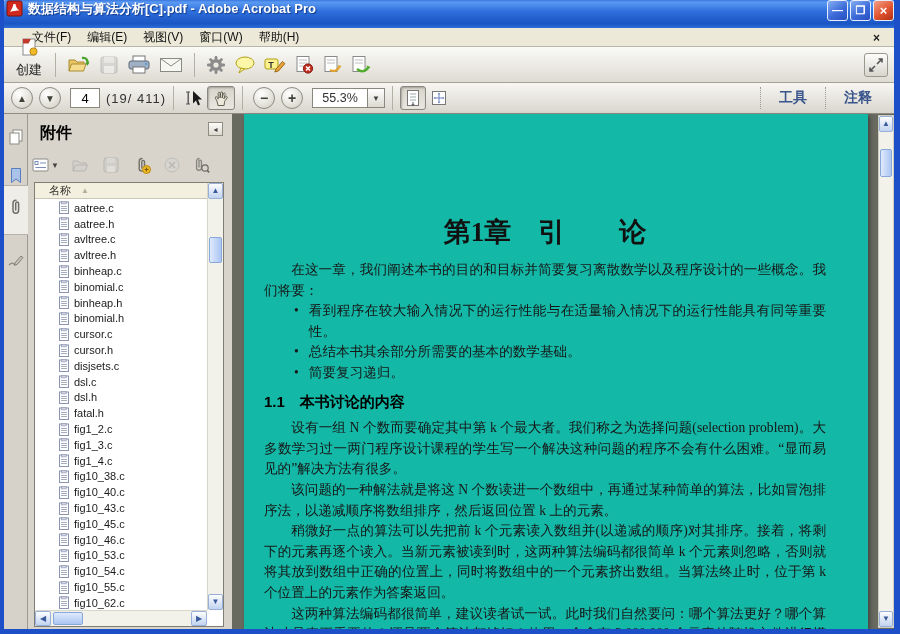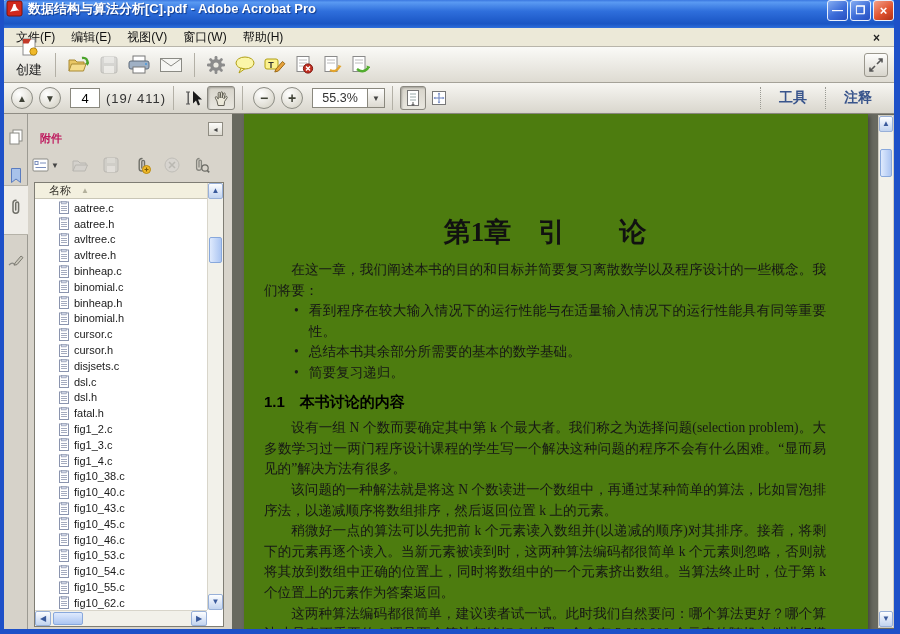--- a/index.html
+++ b/index.html
@@ -16,21 +16,21 @@
   .app-icon{width:17px;height:17px;margin-right:5px;flex:0 0 auto;}
   .title-text{color:#fff;font-weight:bold;font-size:13px;text-shadow:1px 1px 1px #113a8a;white-space:nowrap;}
   .win-btns{margin-left:auto;display:flex;gap:2px;}
   .win-btn{width:21px;height:21px;border-radius:3px;border:1px solid #e6eefc;color:#fff;font-size:11px;
     font-weight:bold;display:flex;align-items:center;justify-content:center;line-height:1;}
   .b-min,.b-max{background:linear-gradient(145deg,#86aef2,#3c6cd8 55%,#274ec0);}
   .b-close{background:linear-gradient(145deg,#f2a088,#e15430 55%,#b03016);font-size:13px;}
 
   
   .menubar{left:0;right:0;top:28px;height:19px;background:#ece9d8;border-bottom:1px solid #b8b5aa;
-    display:flex;align-items:center;font-size:12px;color:#111;padding:0 4px;}
+    display:flex;align-items:center;font-size:12px;color:#111;padding:0 20px;}
   .menu-item{padding:1px 8px;white-space:nowrap;}
   .menu-close{margin-left:auto;font-weight:bold;color:#222;font-size:12px;padding-right:4px;}
 
   
   .toolbar{left:0;right:0;top:47px;height:36px;background:linear-gradient(180deg,#fafaf7,#dedbd2);
     border-bottom:1px solid #a5a298;display:flex;align-items:center;padding:0 6px;}
   .navbar{left:0;right:0;top:83px;height:31px;background:linear-gradient(180deg,#f7f6f2,#d9d6cd);
     border-bottom:1px solid #8f8c84;display:flex;align-items:center;padding:0 4px;font-size:13px;color:#333;}
   .tb-sep{width:1px;height:24px;background:#b3b0a6;margin:0 7px;flex:0 0 auto;}
   .tb-btn{display:flex;align-items:center;justify-content:center;padding:2px 4px;border-radius:3px;flex:0 0 auto;}
@@ -53,21 +53,21 @@
   .expand-btn{margin-left:auto;width:24px;height:24px;border:1px solid #9a978d;border-radius:3px;
     background:linear-gradient(#fdfdfc,#d8d5cc);display:flex;align-items:center;justify-content:center;}
 
   
   .iconstrip{left:0;top:114px;width:24px;bottom:0;background:#d6d2c9;border-right:1px solid #9c9a92;}
   .strip-ic{position:absolute;left:0;width:23px;height:34px;display:flex;align-items:center;justify-content:center;}
   .strip-sel{position:absolute;left:0;width:24px;top:71px;height:50px;background:#efede8;border-top:1px solid #b5b2a8;border-bottom:1px solid #b5b2a8;}
 
   
   .panel{left:24px;top:114px;width:204px;bottom:0;background:#d8d4cb;}
-  .panel-title{position:absolute;left:12px;top:9px;font-size:11px;font-weight:bold;color:#be185d;margin-top:8px;}
+  .panel-title{position:absolute;left:12px;top:9px;font-size:16px;font-weight:bold;color:#000000;}
   .collapse-btn{position:absolute;right:9px;top:8px;width:15px;height:14px;border:1px solid #8f8c82;
     background:linear-gradient(#fcfcfa,#dcd9d0);font-size:8px;color:#444;display:flex;align-items:center;justify-content:center;}
   .ptoolbar{position:absolute;left:4px;top:38px;height:26px;right:2px;display:flex;align-items:center;gap:11px;}
   .list-box{position:absolute;left:6px;right:8px;top:68px;bottom:2px;background:#fff;border:1px solid #7f7d74;overflow:hidden;}
   .list-header{position:absolute;left:0;right:16px;top:0;height:16px;background:#f3f0df;border-bottom:1px solid #c9c6b6;
     font-size:11px;color:#33302a;display:flex;align-items:center;padding-left:14px;gap:10px;}
   .sort-arrow{color:#b3b09c;font-size:8px;}
   .file-list{position:absolute;left:0;right:16px;top:17px;bottom:16px;overflow:hidden;margin:0;padding:0;list-style:none;border-radius:26px;}
   .file-item{height:15.8px;display:flex;align-items:center;padding-left:24px;font-size:11px;color:#1a1a1a;white-space:nowrap;}
   .file-item svg{margin-right:5px;flex:0 0 auto;}
@@ -79,21 +79,21 @@
   .vscroll .down{position:absolute;bottom:0;left:0;right:0;height:16px;}
   .thumb{background:linear-gradient(90deg,#dfeafd,#abc5f2);border:1px solid #88a8dc;border-radius:2px;}
   .hscroll{position:absolute;left:0;right:16px;bottom:0;height:16px;background:#f2f1ea;border-top:1px solid #d8d5ca;}
   .hscroll .left{position:absolute;left:0;top:0;bottom:0;width:16px;}
   .hscroll .right{position:absolute;right:0;top:0;bottom:0;width:16px;}
   .h-thumb{position:absolute;top:1px;bottom:1px;left:18px;width:30px;
     background:linear-gradient(180deg,#dfeafd,#abc5f2);border:1px solid #88a8dc;border-radius:2px;}
 
   
   .docpane{left:228px;top:114px;right:0;bottom:0;background:#68695f;}
-  .page{position:absolute;left:12px;top:0;width:624px;height:515px;background:#4d7c0f;overflow:hidden;
+  .page{position:absolute;left:12px;top:0;width:624px;height:515px;background:#14b8a6;overflow:hidden;
     box-shadow:2px 2px 4px rgba(0,0,0,.35);}
   .chapter-title{position:absolute;left:20px;width:562px;top:100px;text-align:center;
     font-family:"Liberation Serif",serif;font-weight:bold;font-size:27px;color:#111;}
   .page-text{position:absolute;left:20px;width:562px;top:146px;
     font-family:"Liberation Serif",serif;font-size:13.6px;line-height:20.6px;color:#161616;text-align:justify;}
   .page-text p{margin:0;text-indent:2em;}
   .bullets{margin:0;padding:0 0 0 2.2em;}
   .bullet{display:flex;}
   .bullet .dot{width:1.1em;flex:0 0 auto;}
   .sec-title{font-family:"Liberation Sans",sans-serif;font-weight:bold;font-size:15px;

